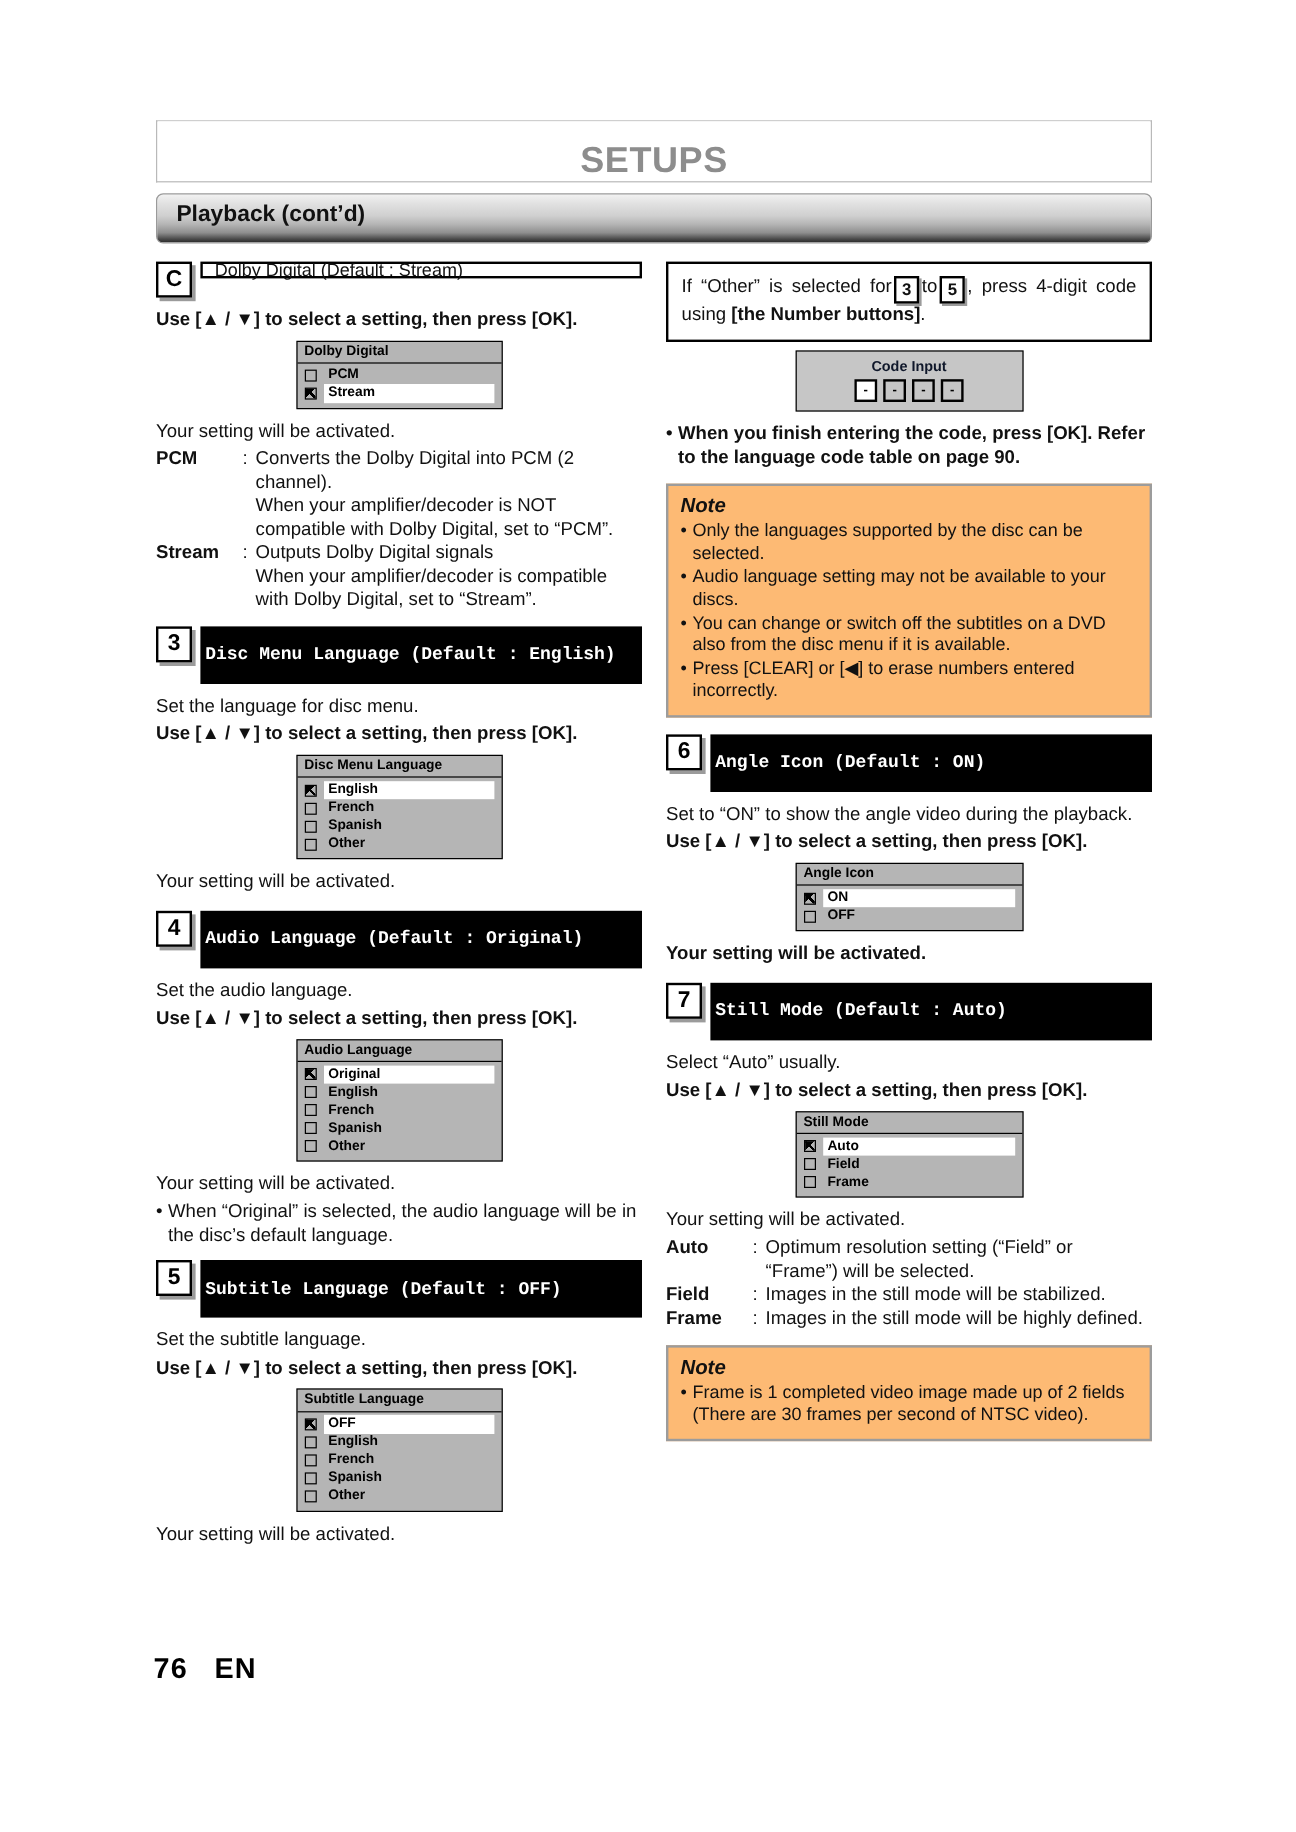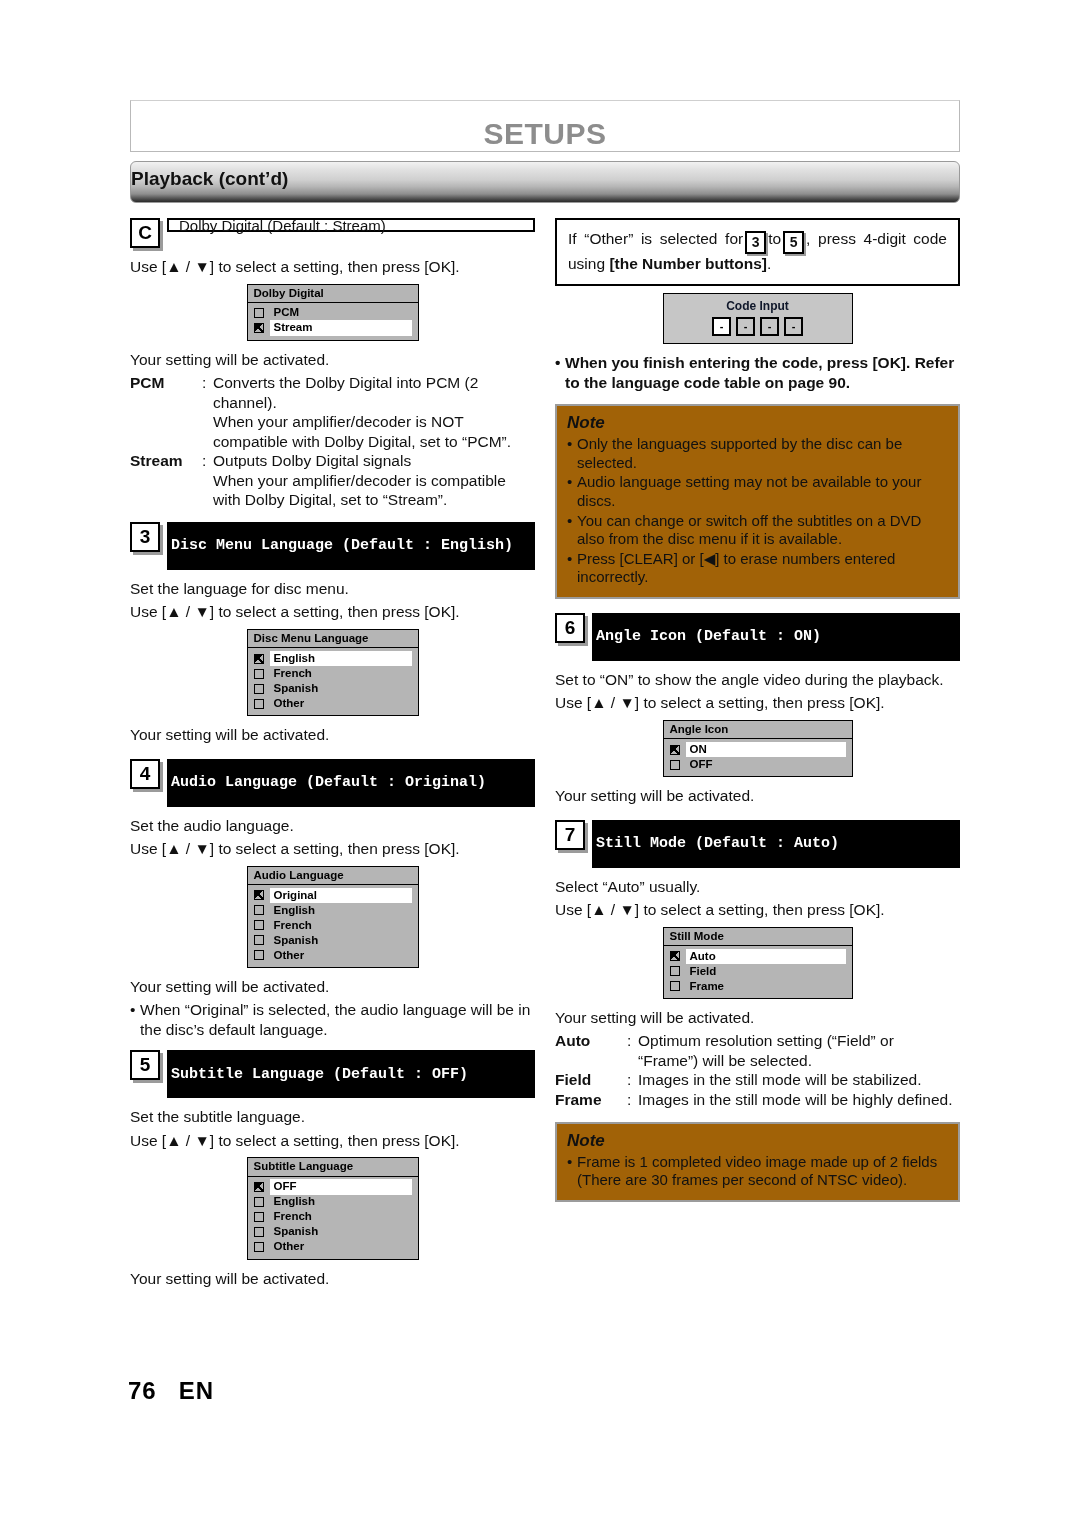--- a/index.html
+++ b/index.html
@@ -43,20 +43,21 @@
     margin-top: 9px;
     height: 42px;
     border-radius: 6px;
     background: linear-gradient(to bottom,
        #f2f2f2 0%, #e2e2e2 18%, #cfcfcf 45%,
        #b5b5b5 62%, #8e8e8e 80%, #4a4a4a 93%, #2a2a2a 100%);
     border: 1px solid #9a9a9a;
     box-sizing: border-box;
     display: flex;
     align-items: center;
+    padding-left: 16px;
   }
   .section-bar-label {
     font-size: 19px;
     font-weight: bold;
     color: #111;
     position: relative;
     top: -3px;
   }
 
   
@@ -116,21 +117,21 @@
     font-family: Liberation Mono, monospace;
   }
 
   
   .p {
     font-size: 15.5px;
     line-height: 1.26;
     margin: 4px 0 4px 0;
     color: #111;
   }
-  .p.bold { font-weight: normal; }
+  .p.bold { font-weight: bold; }
 
   
   .defs { margin-top: 2px; }
   .def-row {
     display: flex;
     font-size: 15.5px;
     line-height: 1.26;
     color: #111;
   }
   .def-term {
@@ -260,21 +261,21 @@
     height: 19px;
     line-height: 19px;
     text-align: center;
     vertical-align: -3px;
     margin: 0 2px;
   }
 
   
   .note {
     border: 2px solid #9c9c9c;
-    background: #a16207;
+    background: #fdba74;
     padding: 7px 10px 9px 10px;
     margin-top: 12px;
   }
   .note-title {
     font-style: italic;
     font-weight: bold;
     font-size: 17px;
     margin-bottom: 2px;
     color: #111;
   }

